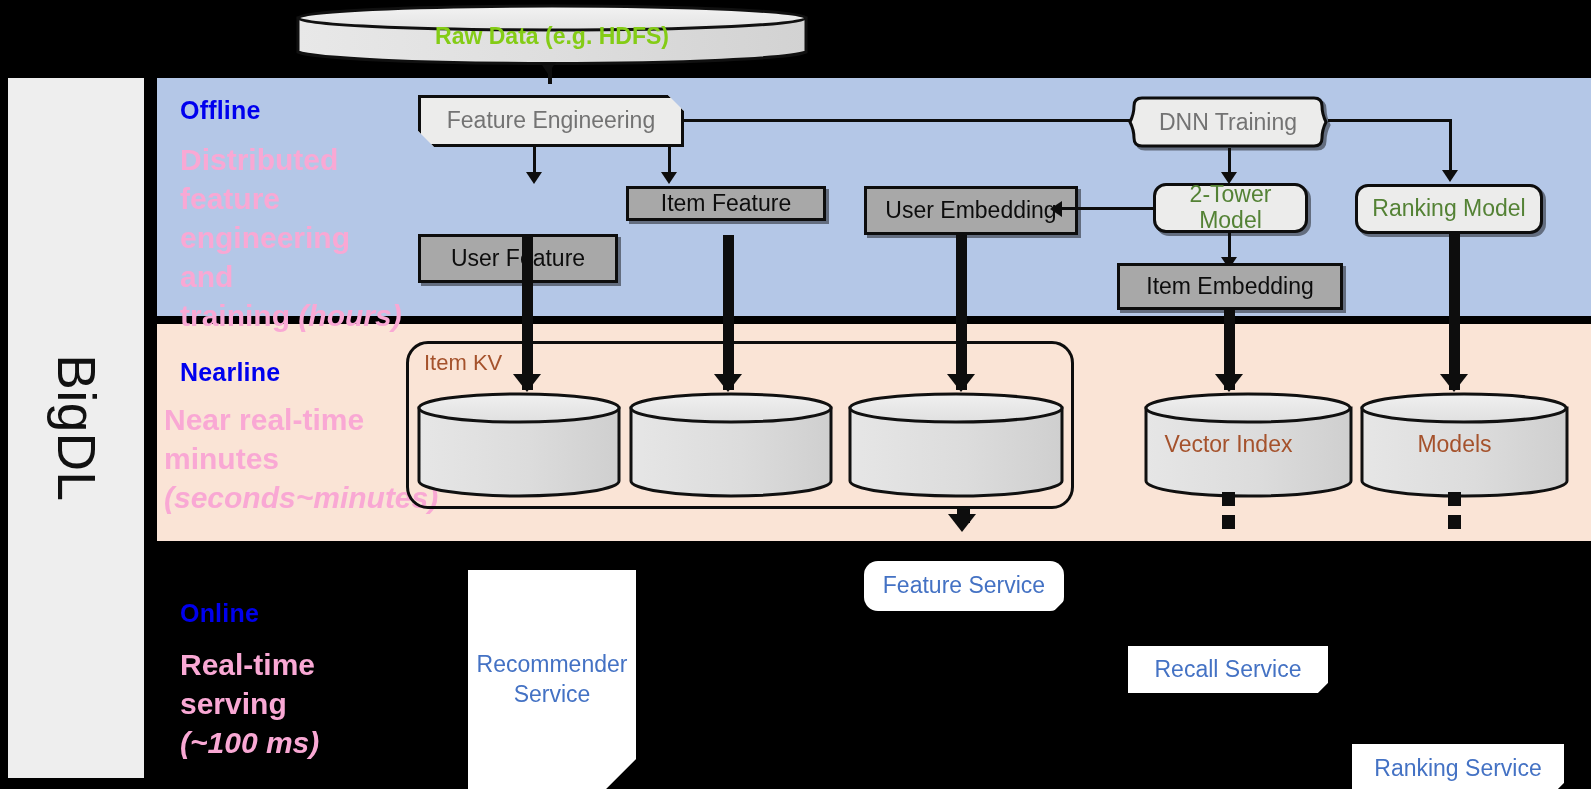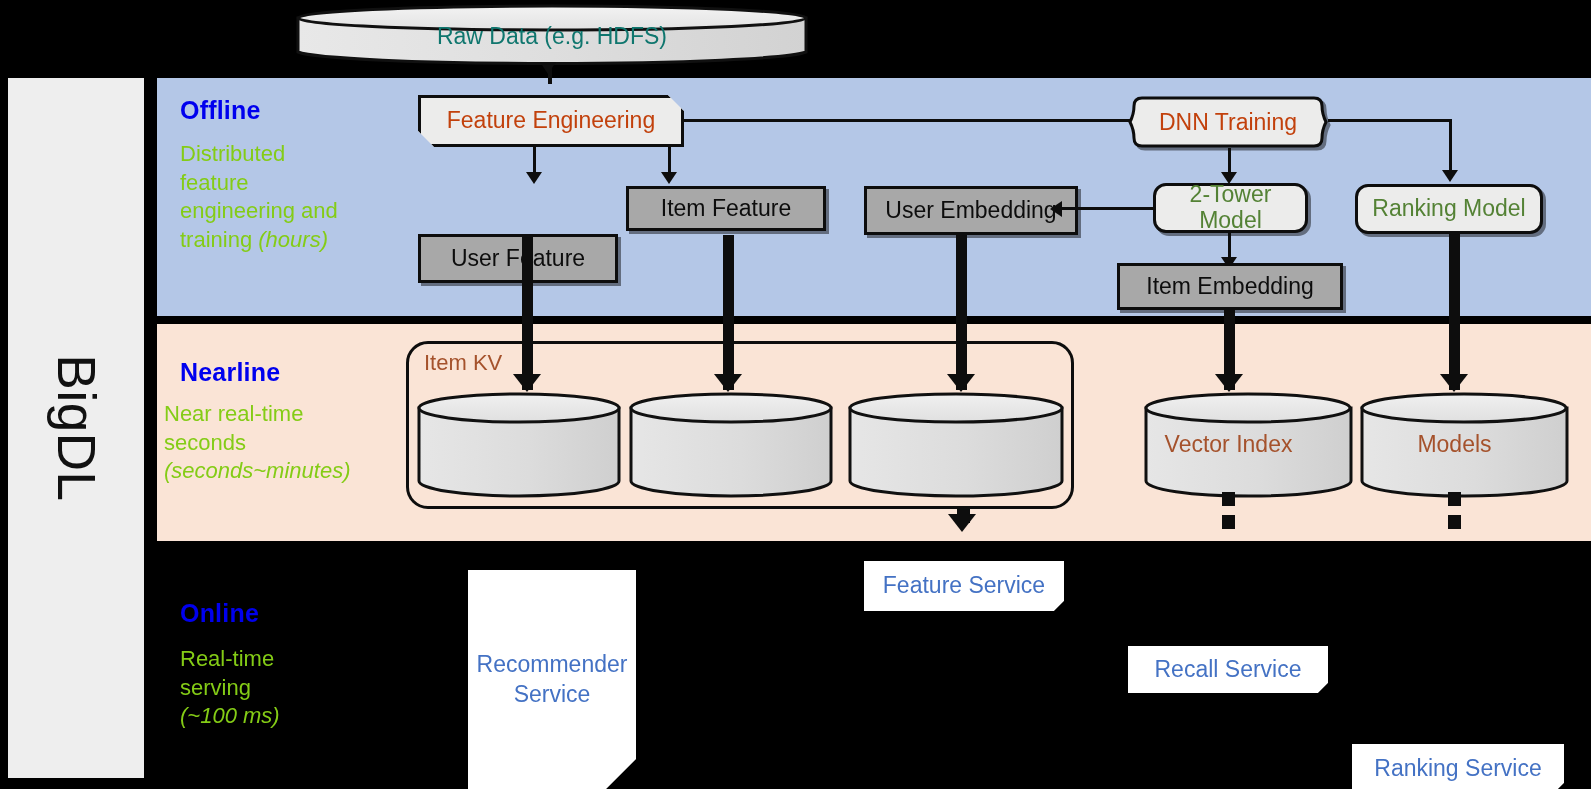--- a/index.html
+++ b/index.html
@@ -50,24 +50,25 @@
   }
 
   
   .band-title {
     font-size: 25px;
     color: #0000ee;
     font-weight: 600;
     letter-spacing: 0.2px;
   }
   .band-desc {
-    font-size: 22px;
-    color: #84cc16;
+    font-size: 30px;
+    color: #f9a8d4;
     line-height: 1.30;
     width: 230px;
+    font-weight: bold;
   }
   .band-desc .it { font-style: italic; }
 
   
   .node {
     box-sizing: border-box;
     display: flex;
     align-items: center;
     justify-content: center;
     text-align: center;
@@ -77,21 +78,21 @@
   }
   .gray-box {
     background: #a8a8a8;
     color: #0d0d0d;
     box-shadow: 3px 3px 0 rgba(0,0,0,0.45);
   }
   .light-box {
     background: #ececeb;
     box-shadow: 3px 3px 0 rgba(0,0,0,0.45);
   }
-  .blue-text { color: #c2410c; }
+  .blue-text { color: #737373; }
   .green-text { color: #548235; }
 
   
   .clip-corner {
     clip-path: polygon(0 0, calc(100% - 16px) 0, 100% 16px, 100% 100%, 16px 100%, 0 calc(100% - 16px));
     border: none;
     position: relative;
   }
   .clip-corner .inner-edge {
     position: absolute; inset: 0;
@@ -215,21 +216,21 @@
   <div class="abs band-desc" style="left:180px; top:140px;">
     <span>Distributed</span><br>
     <span>feature</span><br>
     <span>engineering and</span><br>
     <span>training </span><span class="it">(hours)</span>
   </div>
 
   <div class="abs band-title" style="left:180px; top:358px;">Nearline</div>
   <div class="abs band-desc" style="left:164px; top:400px;">
     <span>Near real-time</span><br>
-    <span>seconds</span><br>
+    <span>minutes</span><br>
     <span class="it">(seconds~minutes)</span>
   </div>
 
   <div class="abs band-title" style="left:180px; top:599px;">Online</div>
   <div class="abs band-desc" style="left:180px; top:645px;">
     <span>Real-time</span><br>
     <span>serving</span><br>
     <span class="it">(~100 ms)</span>
   </div>
 
@@ -242,21 +243,21 @@
         </linearGradient>
         <linearGradient id="gCylBody" x1="0" y1="0" x2="1" y2="0">
           <stop offset="0" stop-color="#e8e8e8"></stop>
             <stop offset="0.5" stop-color="#dedede"></stop>
             <stop offset="1" stop-color="#d2d2d2"></stop>
         </linearGradient>
       </defs>
       <path d="M2,14 L2,48 A256,13 0 0 0 510,48 L510,14 Z" fill="url(#gCylBody)" stroke="#101010" stroke-width="3"></path>
       <ellipse cx="256" cy="14" rx="254" ry="12" fill="url(#gCylTop)" stroke="#101010" stroke-width="3"></ellipse>
     </svg>
-    <div class="cyl-label" style="top:19px; color:#0f766e;">Raw Data (e.g. HDFS)</div>
+    <div class="cyl-label" style="top:19px; color:#84cc16;font-weight:bold;">Raw Data (e.g. HDFS)</div>
   </div>
 
   <div class="line-v" style="left:548px; top:62px; width:4px; height:22px;"></div>
   <div class="arrow-down" style="left:540px; top:62px;"></div>
 
   <div class="node light-box clip-corner abs" style="left:418px; top:95px; width:266px; height:52px;">
     <span class="inner-edge"></span>
     <span class="blue-text">Feature Engineering</span>
   </div>
 
@@ -280,21 +281,21 @@
   <div class="line-h" style="left:1328px; top:119px; width:124px; height:3px;"></div>
   <div class="line-v" style="left:1449px; top:119px; width:3px; height:55px;"></div>
   <div class="arrow-down" style="left:1442px; top:170px;"></div>
 
   <div class="line-v" style="left:1228px; top:148px; width:3px; height:30px;"></div>
   <div class="arrow-down" style="left:1221px; top:172px;"></div>
 
   <div class="node gray-box abs" style="left:418px; top:186px; width:200px; height:49px;margin-top:48px;">
     <span>User Feature</span>
   </div>
-  <div class="node gray-box abs" style="left:626px; top:186px; width:200px; height:45px;">
+  <div class="node gray-box abs" style="left:626px; top:186px; width:200px; height:35px;">
     <span>Item Feature</span>
   </div>
   <div class="node gray-box abs" style="left:836px; top:186px; width:214px; height:49px;margin-left:28px;">
     <span>User Embedding</span>
   </div>
 
   <div class="node light-box rounded-box abs" style="left:1153px; top:183px; width:155px; height:50px;">
     <span class="green-text">2-Tower Model</span>
   </div>
   <div class="node light-box rounded-box abs" style="left:1355px; top:184px; width:188px; height:50px;">
@@ -382,21 +383,21 @@
   <div class="dash-v" style="left:1448px; top:492px; height:46px;"></div>
 
   <div class="doc big" style="left:468px; top:570px; width:168px; height:219px;">
     <div>
       <span>Recommender</span><br>
       <span>Service</span>
     </div>
     <span class="fold big"></span>
   </div>
 
-  <div class="doc small" style="left:864px; top:561px; width:200px; height:50px;">
+  <div class="doc small" style="left:864px; top:561px; width:200px; height:50px;border-radius:14px;">
     <span>Feature Service</span>
     <span class="fold small"></span>
   </div>
 
   <div class="doc small" style="left:1128px; top:646px; width:200px; height:47px;">
     <span>Recall Service</span>
     <span class="fold small"></span>
   </div>
 
   <div class="doc small" style="left:1352px; top:718px; width:212px; height:49px;margin-top:26px;">

